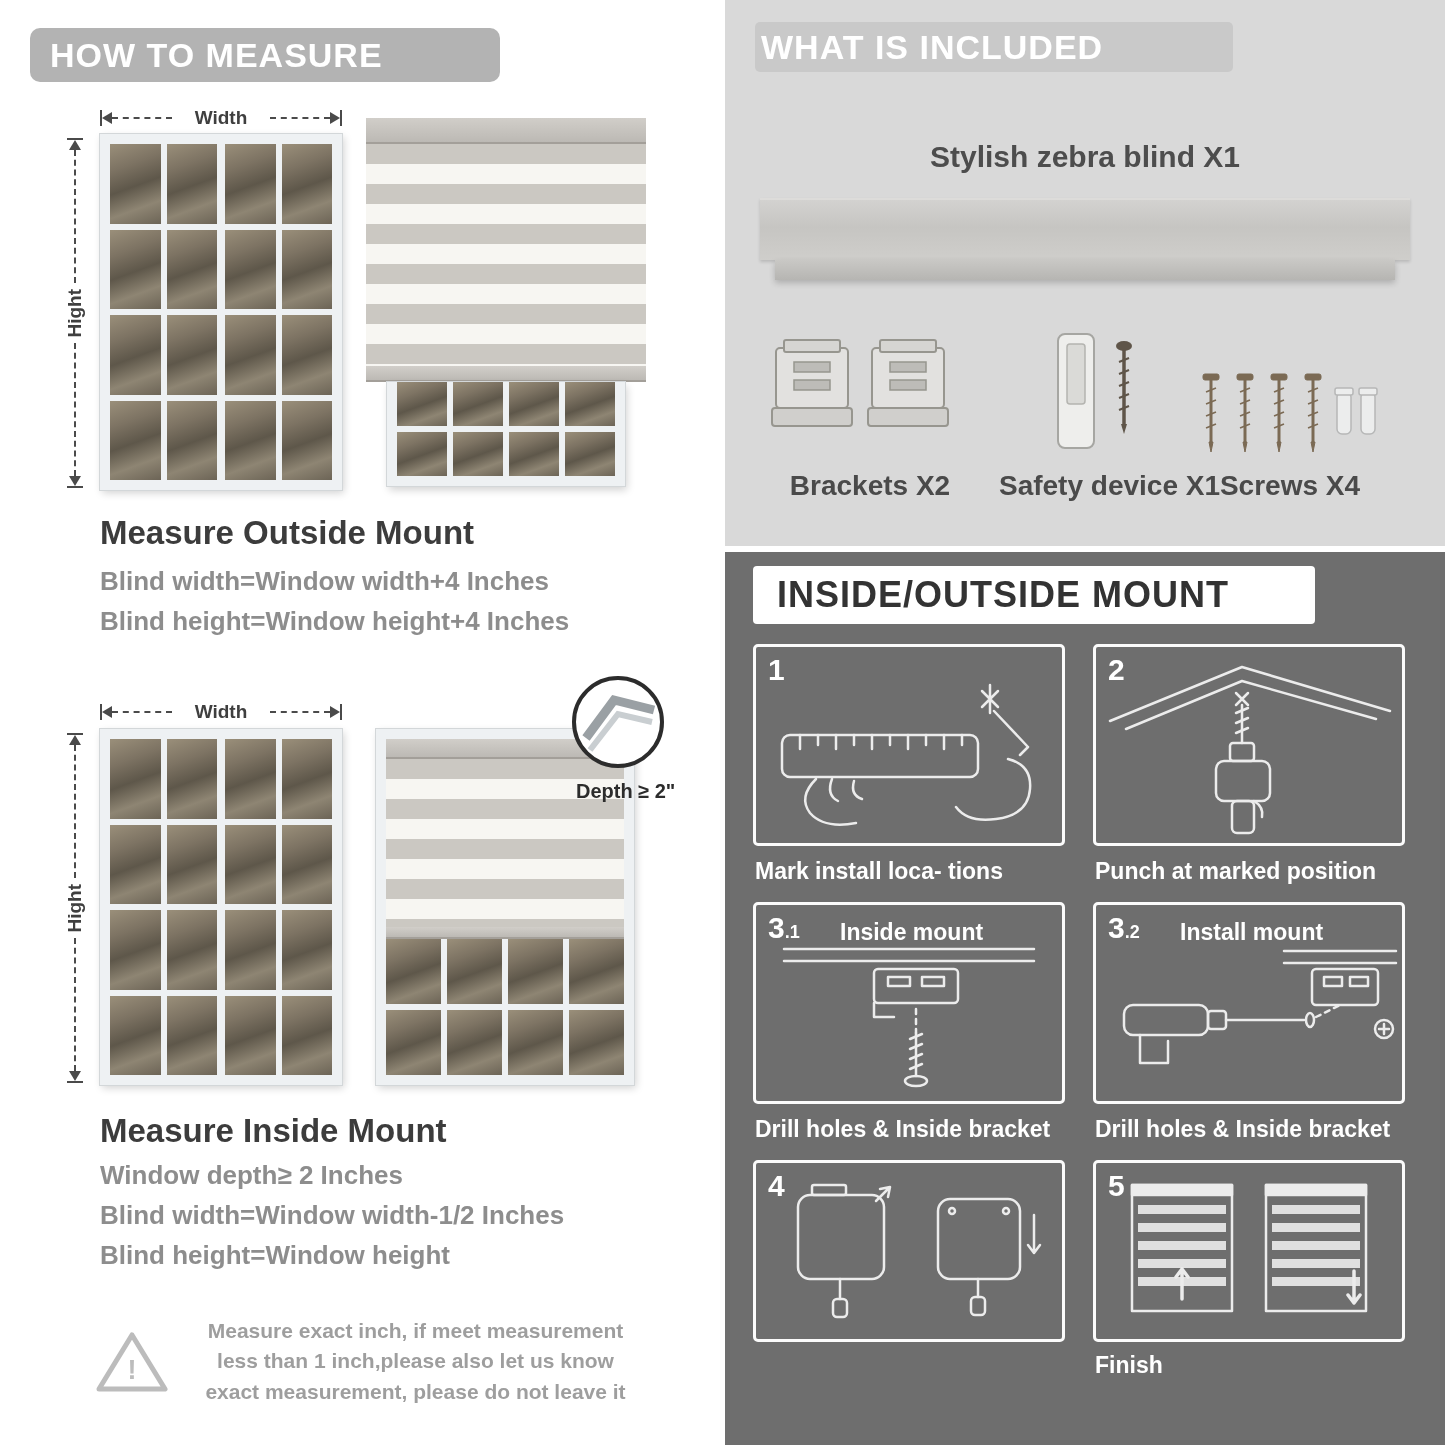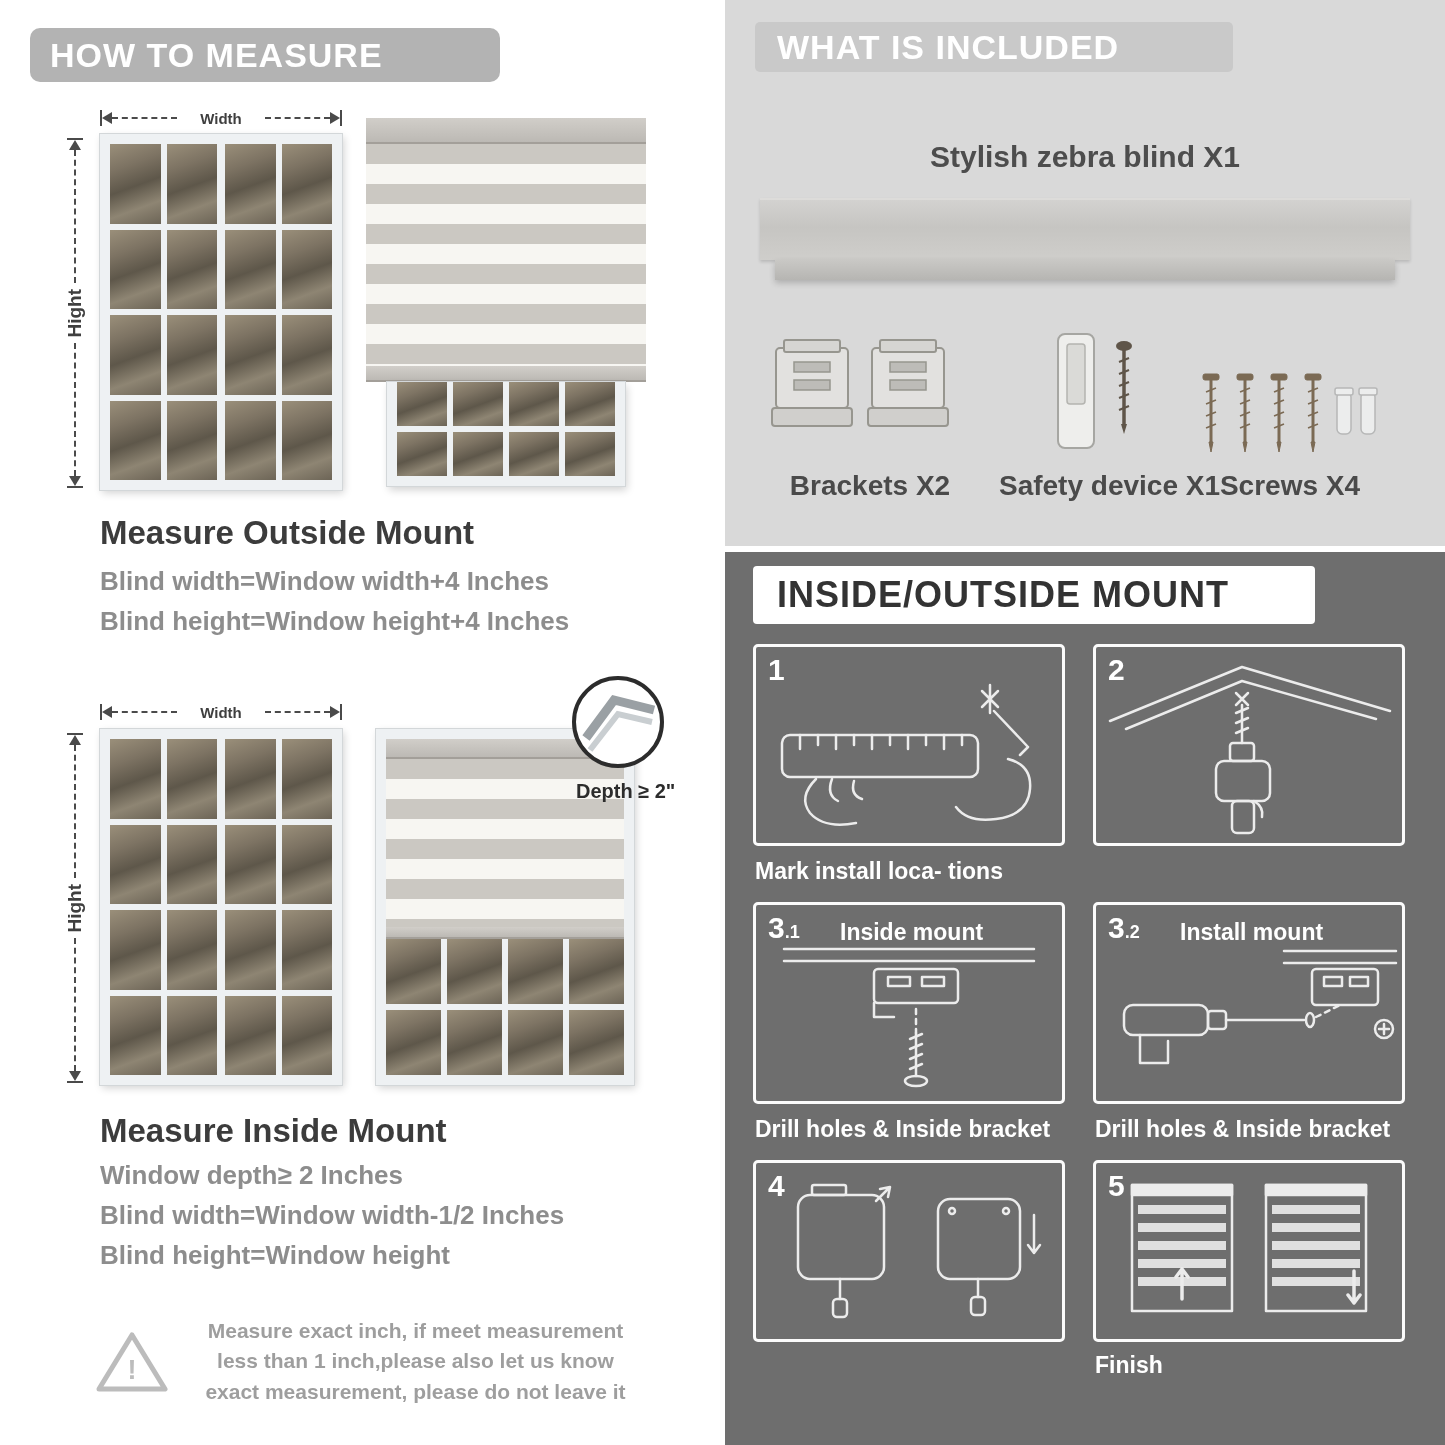--- a/index.html
+++ b/index.html
@@ -25,21 +25,21 @@
   .peek-window { border:10px solid #eef1f3; border-top:none; outline:1px solid #d3d7d9; background:#eef1f3;
     display:grid; grid-template-columns:repeat(4,1fr); grid-template-rows:1fr 1fr; gap:6px;
     box-shadow:2px 4px 8px rgba(0,0,0,.18); }
   .window-frame-inside { background:#eef1f3; border:10px solid #eef1f3; outline:1px solid #d3d7d9;
     box-shadow:2px 3px 8px rgba(0,0,0,.18); display:flex; flex-direction:column; }
   .panes-bottom { flex:1; display:grid; grid-template-columns:repeat(4,1fr); grid-template-rows:1fr 1fr; gap:6px; }
 
   
   .h-arrow { display:flex; align-items:center; height:20px; }
   .h-arrow .hline { flex:1; border-top:2px dashed #4a4a4a; }
-  .h-arrow .lbl { margin:0 23px; font-size:15px; font-weight:bold; color:#3f3f3f; }
+  .h-arrow .lbl { margin:0 23px; font-size:19px; font-weight:bold; color:#3f3f3f; }
   .tick-v { width:2px; height:16px; background:#4a4a4a; }
   .tick-h { width:16px; height:2px; background:#4a4a4a; }
   .tri { width:0; height:0; }
   .tri.left  { border-top:6px solid transparent; border-bottom:6px solid transparent; border-right:10px solid #4a4a4a; }
   .tri.right { border-top:6px solid transparent; border-bottom:6px solid transparent; border-left:10px solid #4a4a4a; }
   .tri.up    { border-left:6px solid transparent; border-right:6px solid transparent; border-bottom:10px solid #4a4a4a; }
   .tri.down  { border-left:6px solid transparent; border-right:6px solid transparent; border-top:10px solid #4a4a4a; }
   .v-arrow { display:flex; flex-direction:column; align-items:center; width:26px; }
   .v-arrow .vline { width:0; flex:1; border-left:2px dashed #4a4a4a; }
   .v-arrow .lbl { writing-mode:vertical-rl; transform:rotate(180deg); font-size:19px; font-weight:bold; color:#3f3f3f; margin:6px 0; }
@@ -51,21 +51,21 @@
 
   
   .warn-wrap { display:flex; align-items:center; gap:22px; }
   .warn-tri { position:relative; width:74px; height:66px; flex:0 0 auto; }
   .warn-mark { position:absolute; left:0; right:0; top:26px; text-align:center; font-size:27px; font-weight:bold; color:#bcbcbc; }
   .warn-text { flex:1; font-size:21px; line-height:1.45; color:#9e9e9e; font-weight:600; text-align:center; }
 
   
   .included { left:725px; top:0; width:720px; height:546px; background:#d9d9d9; }
   .included-header { left:30px; top:22px; width:478px; height:50px; background:#c9c9c9; border-radius:5px;
-    color:#fff; font-size:34px; font-weight:bold; line-height:50px; padding-left:22px; letter-spacing:1px; }
+    color:#fff; font-size:34px; font-weight:bold; line-height:50px; padding-left:6px; letter-spacing:1px; }
   .product-title { left:0; top:140px; width:100%; text-align:center; font-size:30px; font-weight:bold; color:#4d4d4d; }
   .headrail-main { left:35px; top:198px; width:650px; height:62px; border-top:2px solid #dddcda;
     background:linear-gradient(180deg,#d3d2d0 0%,#c6c5c2 45%,#cfcecb 100%); box-shadow:0 2px 3px rgba(0,0,0,.15); }
   .headrail-lip { left:50px; top:260px; width:620px; height:20px;
     background:linear-gradient(180deg,#c9c8c5,#b6b5b2); box-shadow:0 3px 6px rgba(0,0,0,.2); }
   .included-label { font-size:28px; font-weight:bold; color:#4a4a4a; text-align:center; }
 
   
   .mount { left:725px; top:552px; width:720px; height:893px; background:#6e6e6e; }
   .mount-header { left:28px; top:14px; width:562px; height:58px; background:#fff; border-radius:4px;
@@ -333,20 +333,21 @@
           <path d="M140 46 l12 12 M152 46 l-12 12"></path>
           <path d="M146 96 V58"></path>
           <path d="M140 66 l12 -5 M140 76 l12 -5 M140 86 l12 -5"></path>
           <rect x="134" y="96" width="24" height="18" rx="3"></rect>
           <rect x="120" y="114" width="54" height="40" rx="8"></rect>
           <rect x="136" y="154" width="22" height="32" rx="5"></rect>
           <path d="M158 154 q10 6 8 16"></path>
         </g>
       </svg>
     </div>
+    <div class="caption" style="left:370px; top:306px;">Punch at  marked position</div>
 
     <div class="panel" style="left:28px; top:350px; height:202px;">
       <span class="stepnum"><b>3</b><span class="sub">.1</span></span>
       <span class="steptitle">Inside mount</span>
       <svg viewBox="0 0 306 196">
         <g stroke="#ececec" stroke-width="2.5" fill="none" stroke-linecap="round" stroke-linejoin="round">
           <path d="M28 44 H278 M28 56 H278"></path>
           <rect x="118" y="64" width="84" height="34" rx="4"></rect>
           <rect x="132" y="72" width="22" height="9"></rect>
           <rect x="166" y="72" width="22" height="9"></rect>

